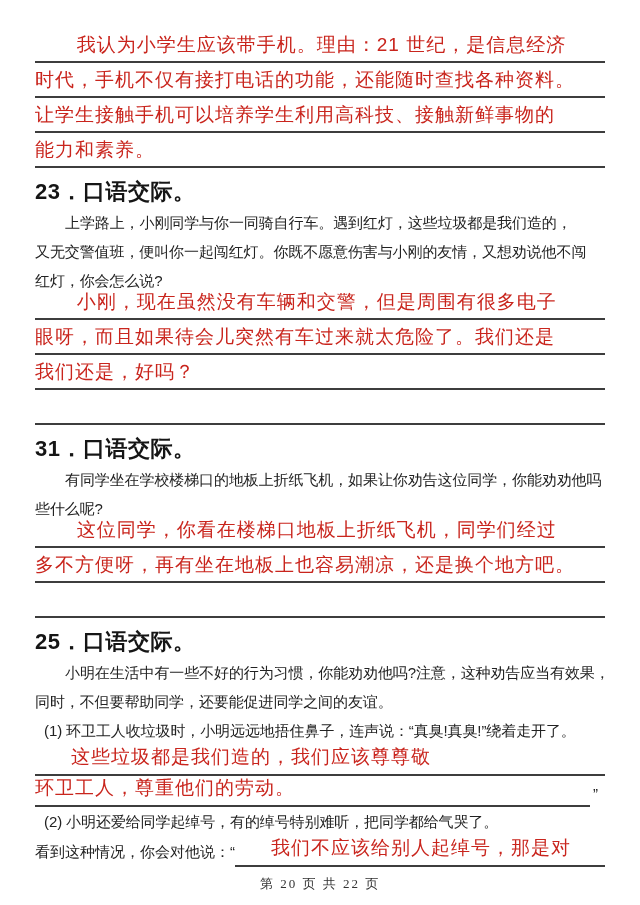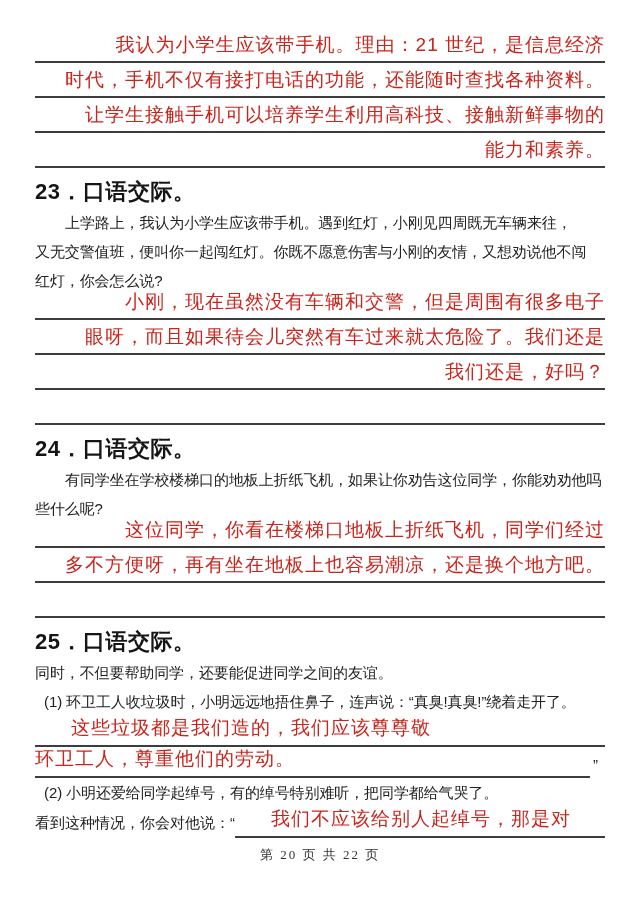--- a/index.html
+++ b/index.html
@@ -22,21 +22,20 @@
   
   .ans-line {
     height: 33px;
     line-height: 33px;
     border-bottom: 2px solid var(--rule);
     color: var(--red);
     font-size: 19px;
     letter-spacing: 1px;
     white-space: nowrap;
     overflow: visible;
-    text-align: right;
   }
   .ans-line.first { text-indent: 2.2em; }
   .pull10 { margin-top: -10px; }
   
   .q-head {
     margin: 10px 0 2px 0;
     font-size: 22px;
     line-height: 28px;
     font-weight: 700;
     color: var(--head);
@@ -95,44 +94,45 @@
 
   <section>
     <div class="ans-line first">我认为小学生应该带手机。理由：21 世纪，是信息经济</div>
     <div class="ans-line">时代，手机不仅有接打电话的功能，还能随时查找各种资料。</div>
     <div class="ans-line">让学生接触手机可以培养学生利用高科技、接触新鲜事物的</div>
     <div class="ans-line">能力和素养。</div>
   </section>
 
   <h2 class="q-head">23．口语交际。</h2>
   <div>
-    <div class="para-line indent">上学路上，我认为小学生应该带手机。遇到红灯，小刚见四周既无车辆来往，</div>
+    <div class="para-line indent">上学路上，小刚同学与你一同骑自行车。遇到红灯，这些垃圾都是我们造的，</div>
     <div class="para-line">又无交警值班，便叫你一起闯红灯。你既不愿意伤害与小刚的友情，又想劝说他不闯</div>
     <div class="para-line">红灯，你会怎么说?</div>
   </div>
   <section class="pull10">
     <div class="ans-line first">小刚，现在虽然没有车辆和交警，但是周围有很多电子</div>
     <div class="ans-line">眼呀，而且如果待会儿突然有车过来就太危险了。我们还是</div>
     <div class="ans-line">我们还是，好吗？</div>
     <div class="ans-line"></div>
   </section>
 
-  <h2 class="q-head">24．口语交际。</h2>
+  <h2 class="q-head">31．口语交际。</h2>
   <div>
     <div class="para-line indent">有同学坐在学校楼梯口的地板上折纸飞机，如果让你劝告这位同学，你能劝劝他吗</div>
     <div class="para-line">些什么呢?</div>
   </div>
   <section class="pull10">
     <div class="ans-line first">这位同学，你看在楼梯口地板上折纸飞机，同学们经过</div>
     <div class="ans-line">多不方便呀，再有坐在地板上也容易潮凉，还是换个地方吧。</div>
     <div class="ans-line"></div>
   </section>
 
   <h2 class="q-head">25．口语交际。</h2>
   <div>
+    <div class="para-line indent">小明在生活中有一些不好的行为习惯，你能劝劝他吗?注意，这种劝告应当有效果，</div>
     <div class="para-line">同时，不但要帮助同学，还要能促进同学之间的友谊。</div>
   </div>
 
   <div class="para-line item">(1) 环卫工人收垃圾时，小明远远地捂住鼻子，连声说：“真臭!真臭!”绕着走开了。</div>
   <div class="fill-row">
     <span class="fill-line pad">这些垃圾都是我们造的，我们应该尊尊敬</span>
   </div>
   <div class="fill-row">
     <span class="fill-line">环卫工人，尊重他们的劳动。</span>
     <span class="close-q">”</span>

